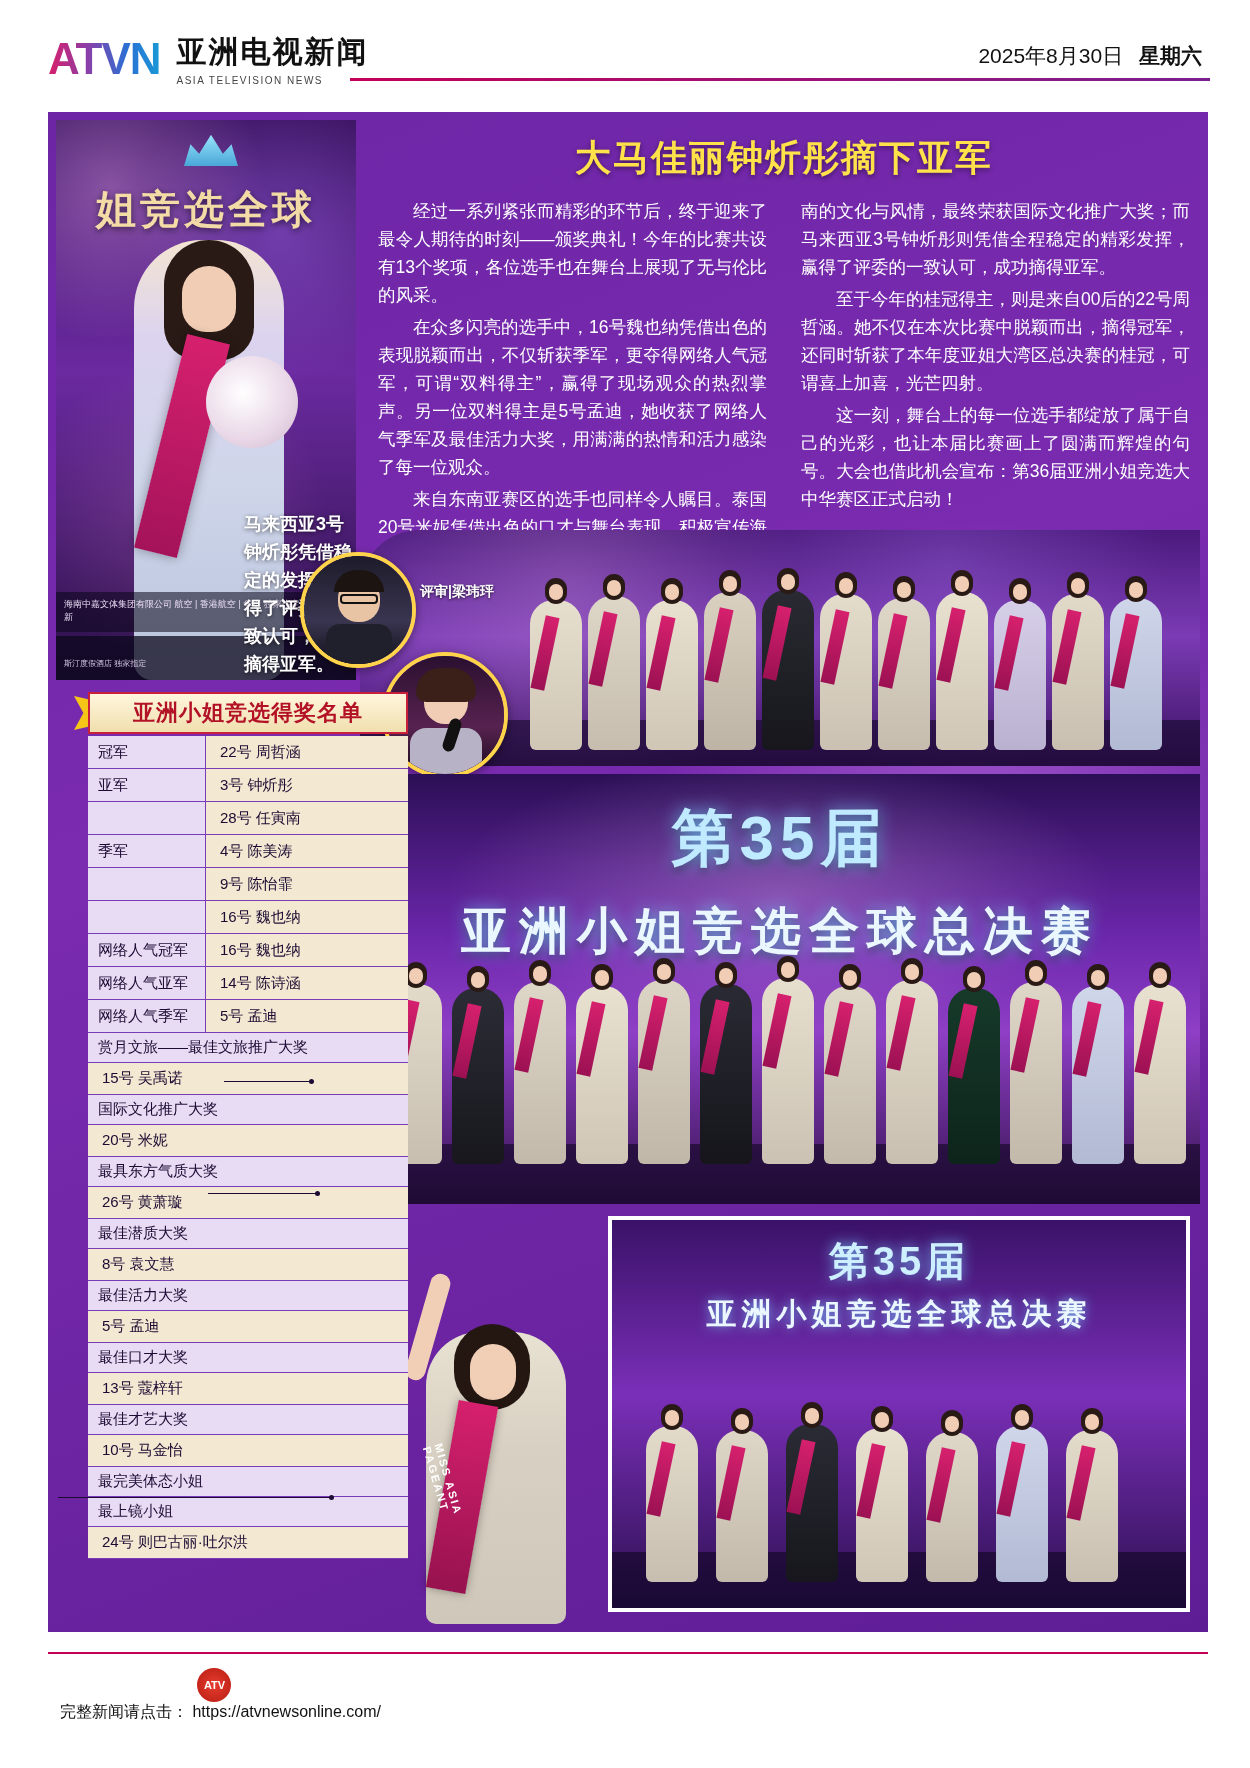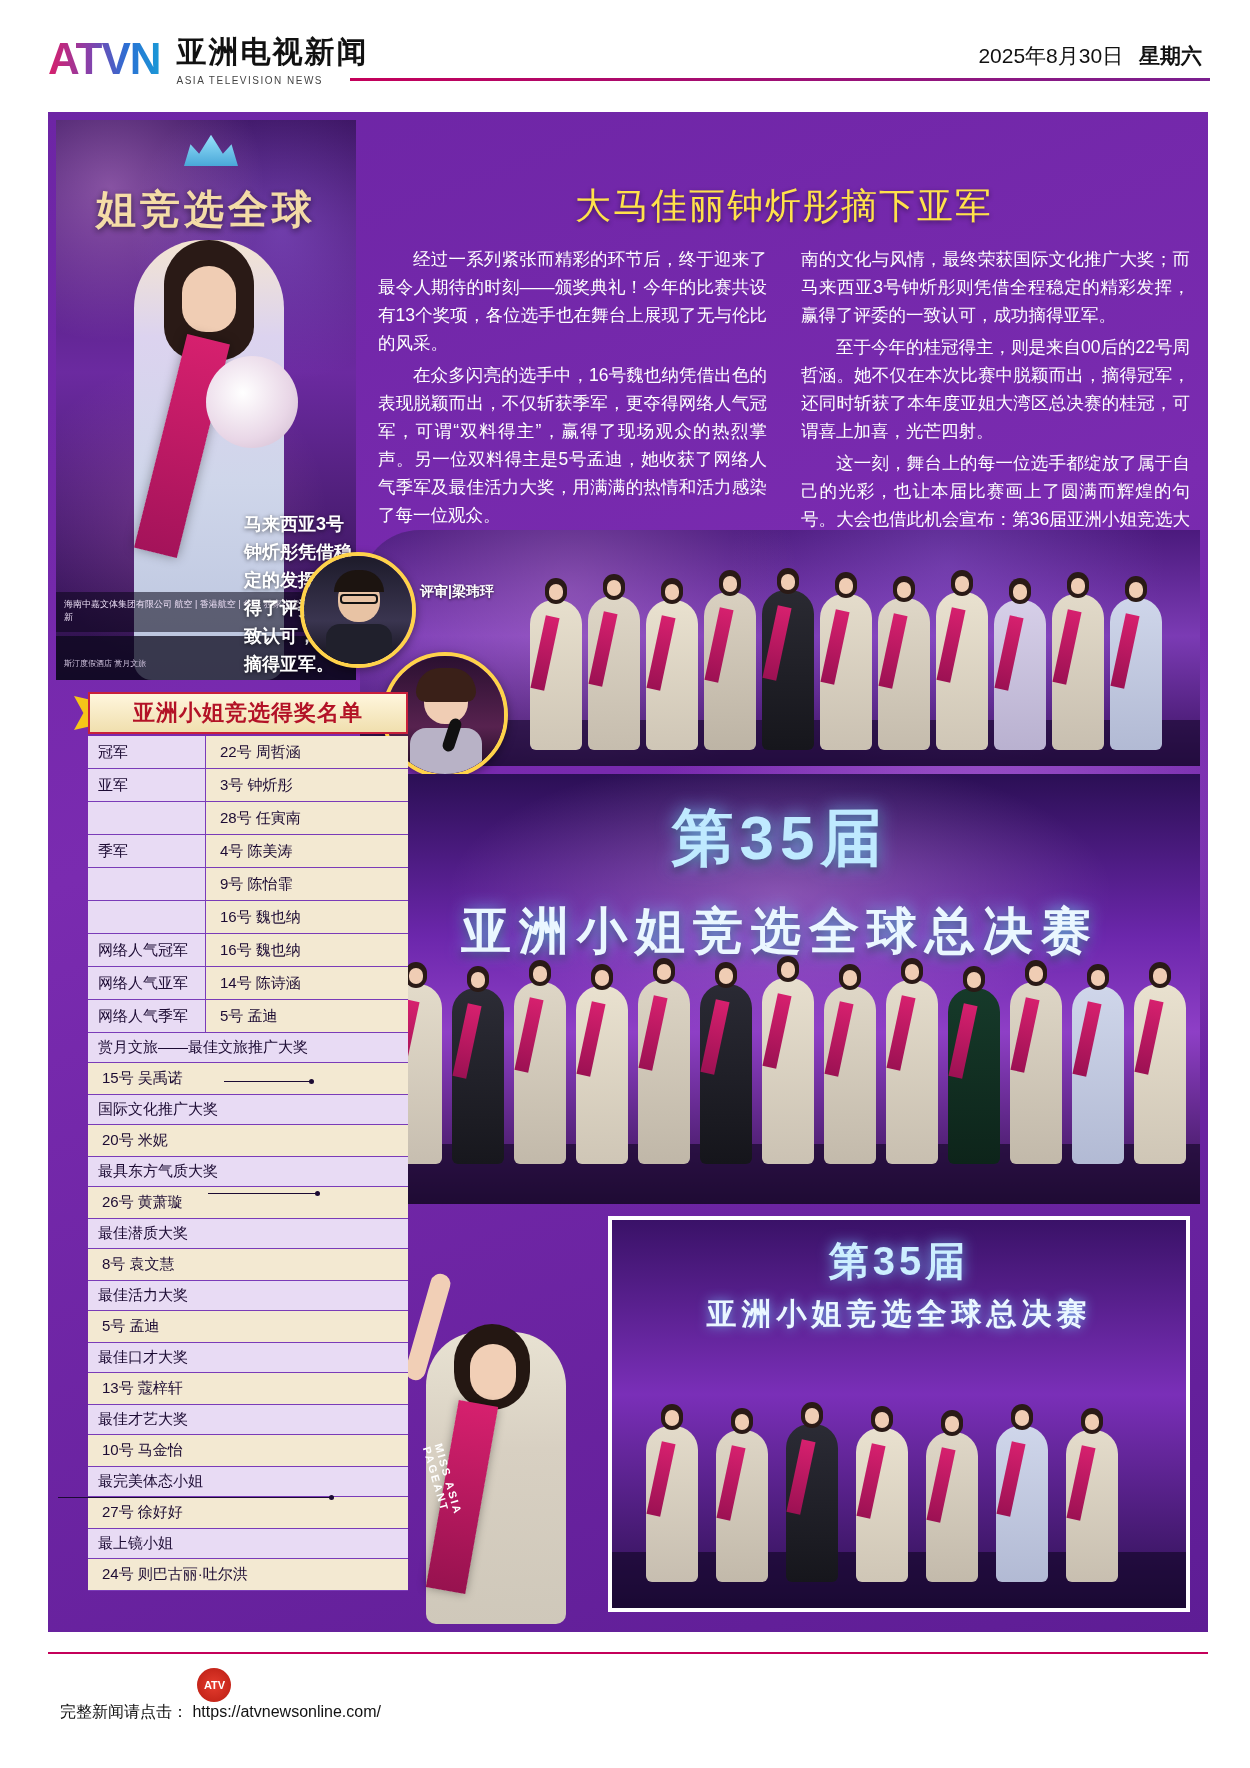--- a/index.html
+++ b/index.html
@@ -67,22 +67,22 @@
      font-size:9px;color:#e9dcf3;line-height:13px;}
   .hero .strip-txt2{position:absolute;left:8px;bottom:10px;width:286px;
      font-size:8px;color:#cfc2dd;line-height:12px;}
 
   .hero-caption{position:absolute;left:196px;top:398px;width:108px;
      font-size:18px;line-height:28px;color:#ffffff;font-weight:bold;
      text-shadow:0 1px 4px rgba(0,0,0,.6);}
 
   
   .article{position:absolute;left:330px;top:22px;width:812px;}
-  .headline{font-size:36px;font-weight:normal;color:#ffe24a;text-align:center;
-     letter-spacing:2px;text-shadow:0 2px 5px rgba(0,0,0,.45);margin-bottom:14px;margin-top:48px;}
+  .headline{font-size:36px;font-weight:bold;color:#ffe24a;text-align:center;
+     letter-spacing:2px;text-shadow:0 2px 5px rgba(0,0,0,.45);margin-bottom:14px;}
   .cols{column-count:2;column-gap:34px;}
   .cols p{margin:0 0 4px 0;font-size:17.5px;line-height:28px;color:#ffffff;
      text-align:justify;text-indent:2em;}
 
   
   .judge{position:absolute;border-radius:50%;overflow:hidden;
      border:4px solid #ffd34a;box-shadow:0 3px 10px rgba(0,0,0,.4);}
   .judge .ph{position:absolute;inset:0;}
   .judge-label{position:absolute;color:#ffffff;font-size:14px;line-height:19px;
      font-weight:bold;text-shadow:0 1px 3px rgba(0,0,0,.7);}
@@ -209,21 +209,21 @@
       <div class="crown"></div>
       <div class="banner">姐竞选全球</div>
       <div class="lady"></div>
       <div class="hair"></div>
       <div class="face"></div>
       <div class="sash"></div>
       <div class="bouquet"></div>
       <div class="strip"></div>
       <div class="strip2"></div>
       <div class="strip-txt">海南中嘉文体集团有限公司    航空 | 香港航空 | 华泰    独家指定合作伙伴：新</div>
-      <div class="strip-txt2">斯汀度假酒店    赏月文旅</div>
+      <div class="strip-txt2">斯汀度假酒店    独家指定</div>
     </div>
     <div class="hero-caption">马来西亚3号钟炘彤凭借稳定的发挥，赢得了评委的一致认可，成功摘得亚军。</div>
 
     <div class="article">
       <div class="headline">大马佳丽钟炘彤摘下亚军</div>
       <div class="cols">
         <p>经过一系列紧张而精彩的环节后，终于迎来了最令人期待的时刻——颁奖典礼！今年的比赛共设有13个奖项，各位选手也在舞台上展现了无与伦比的风采。</p>
         <p>在众多闪亮的选手中，16号魏也纳凭借出色的表现脱颖而出，不仅斩获季军，更夺得网络人气冠军，可谓“双料得主”，赢得了现场观众的热烈掌声。另一位双料得主是5号孟迪，她收获了网络人气季军及最佳活力大奖，用满满的热情和活力感染了每一位观众。</p>
         <p>来自东南亚赛区的选手也同样令人瞩目。泰国20号米妮凭借出色的口才与舞台表现，积极宣传海南的文化与风情，最终荣获国际文化推广大奖；而马来西亚3号钟炘彤则凭借全程稳定的精彩发挥，赢得了评委的一致认可，成功摘得亚军。</p>
         <p>至于今年的桂冠得主，则是来自00后的22号周哲涵。她不仅在本次比赛中脱颖而出，摘得冠军，还同时斩获了本年度亚姐大湾区总决赛的桂冠，可谓喜上加喜，光芒四射。</p>
@@ -485,21 +485,20 @@
       <div class="aval">26号  黄萧璇</div>
       <div class="acat">最佳潜质大奖</div>
       <div class="aval">8号  袁文慧</div>
       <div class="acat">最佳活力大奖</div>
       <div class="aval">5号  孟迪</div>
       <div class="acat">最佳口才大奖</div>
       <div class="aval">13号  蔻梓轩</div>
       <div class="acat">最佳才艺大奖</div>
       <div class="aval">10号  马金怡</div>
       <div class="acat">最完美体态小姐</div>
-      <div class="aval">27号  徐好好</div>
       <div class="acat">最上镜小姐</div>
       <div class="aval">24号  则巴古丽·吐尔洪</div>
     </div>
 
     <div class="leader" style="left:176px;top:969px;width:86px;"></div>
     <div class="leader" style="left:160px;top:1081px;width:108px;"></div>
     <div class="leader" style="left:10px;top:1385px;width:272px;"></div>
 
   </div>
 

